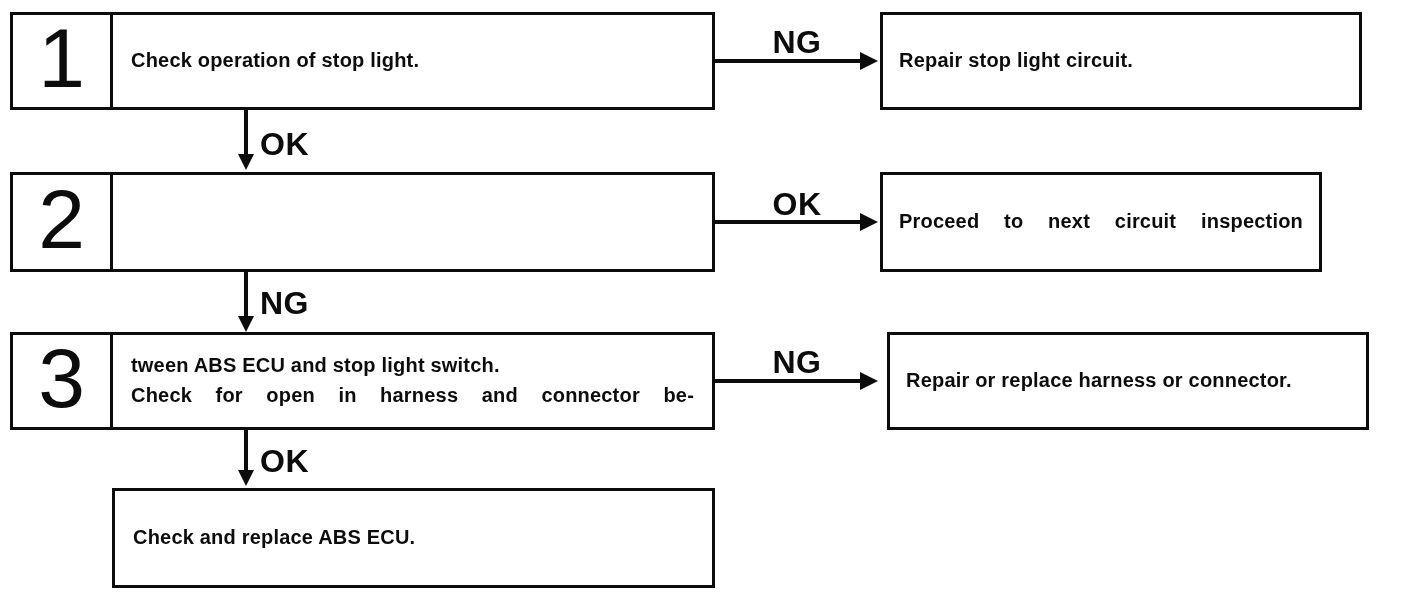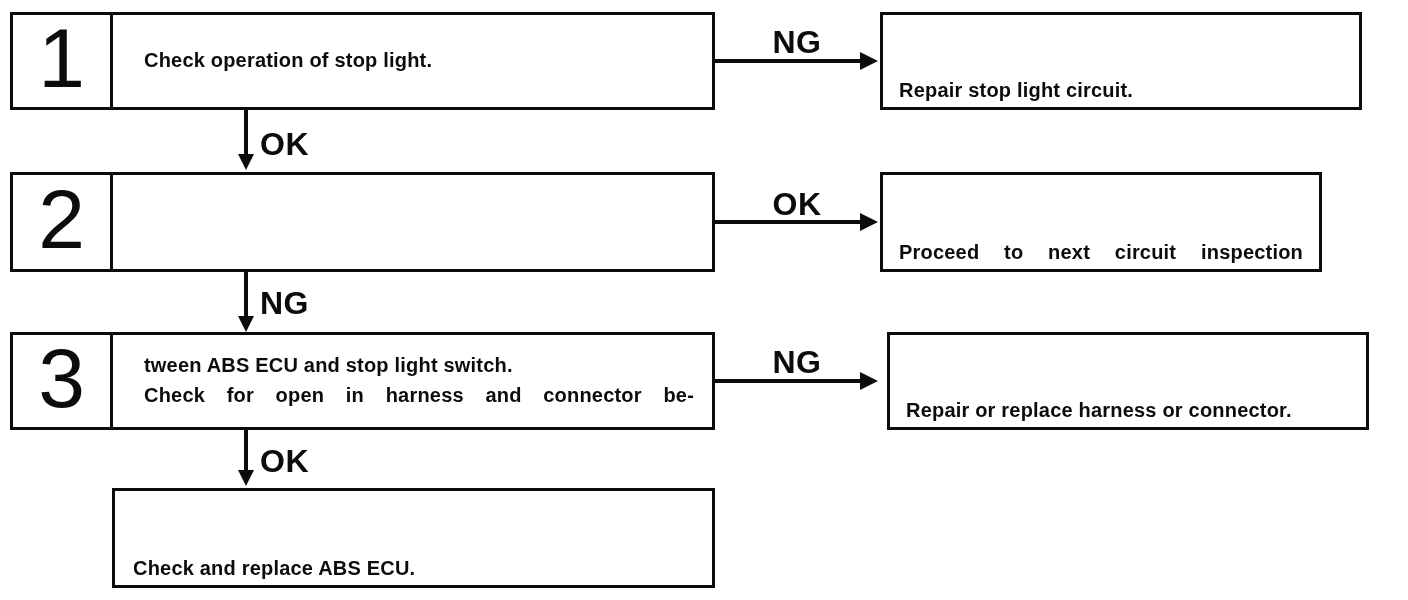--- a/index.html
+++ b/index.html
@@ -29,31 +29,31 @@
     font-size:84px;
     line-height:1;
     font-weight:400;
     padding-bottom:6px;
   }
   .action-cell {
     flex:1;
     display:flex;
     flex-direction:column;
     justify-content:center;
-    padding:0 18px 2px 31px;
+    padding:0 18px 2px 18px;
     font-size:20px;
     font-weight:bold;
     line-height:30px;
     letter-spacing:0.2px;
   }
   .result-cell {
     flex:1;
     display:flex;
     flex-direction:column;
-    justify-content:flex-end;
+    justify-content:center;
     padding:0 16px 2px 16px;
     font-size:20px;
     font-weight:bold;
     line-height:30px;
     letter-spacing:0.2px;
     border-radius:31px;
   }
   .tline { display:block; text-align:left; }
   .tline.just { text-align:justify; text-align-last:justify; }
 

